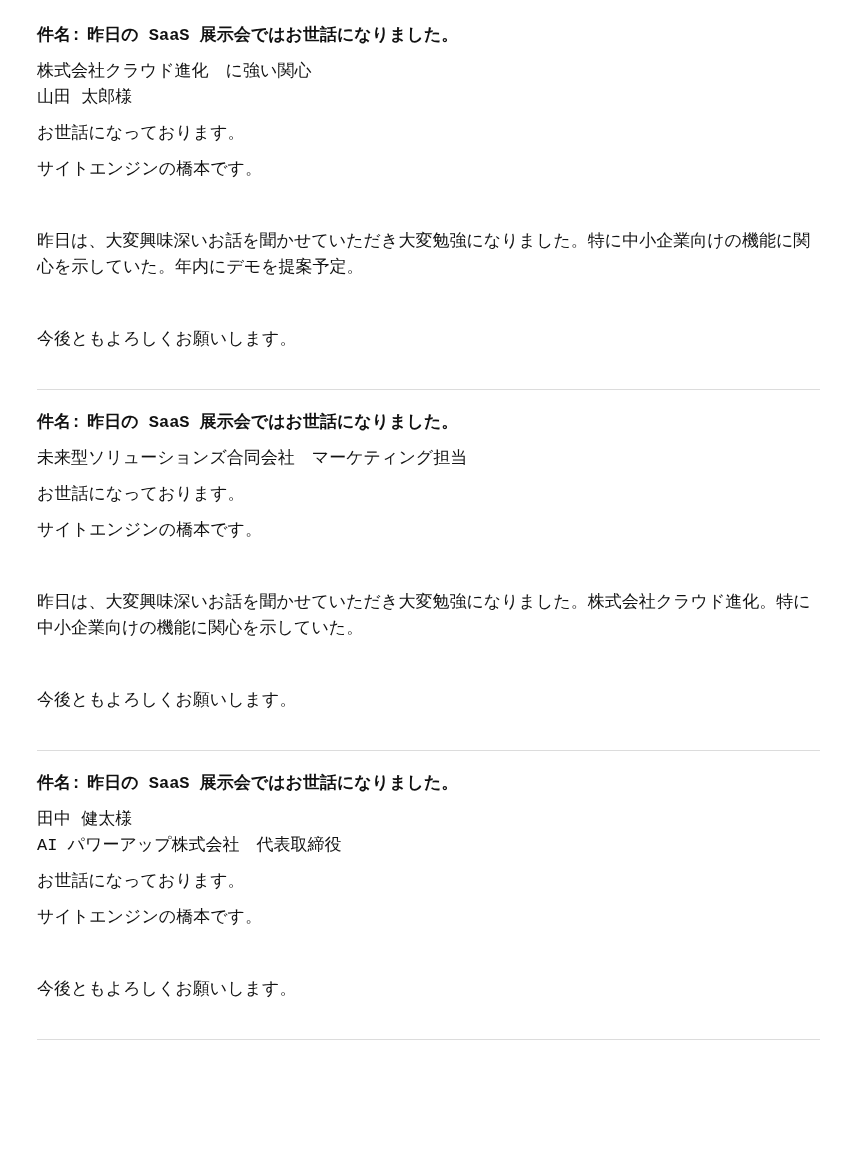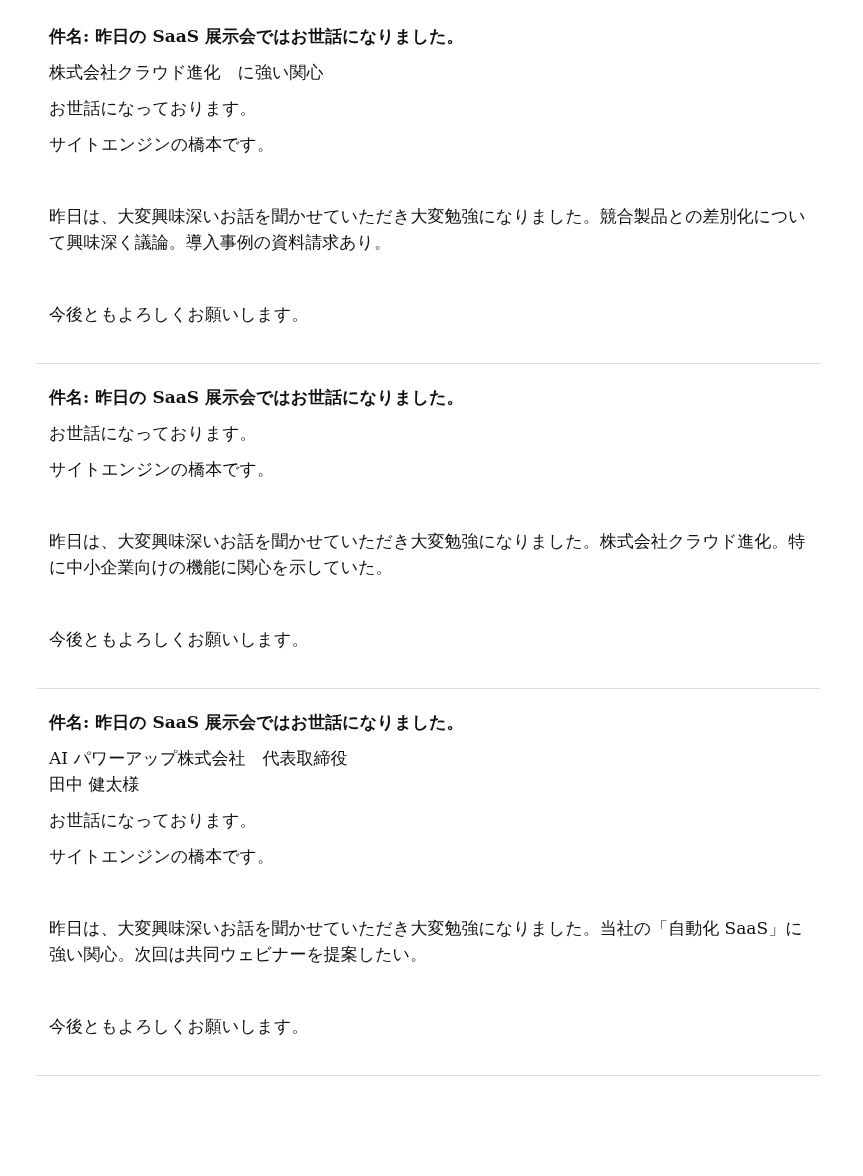--- a/index.html
+++ b/index.html
@@ -10,22 +10,23 @@
   body {
     width: 863px;
     min-height: 1176px;
     box-sizing: border-box;
     padding: 13px 43px 10px 37px;
     color: #111111;
     font-family: "DejaVu Serif", "Liberation Serif", serif;
     font-size: 17px;
   }
   p {
-    margin: 10px 12px;
+    margin: 10px 0;
     line-height: 26px;
+    font-family: Liberation Mono, monospace;
   }
   .subject-line {
     font-weight: bold;
   }
   .subject-label {
     margin-right: 0.35em;
   }
   .block-span {
     display: block;
   }
@@ -41,48 +42,49 @@
 </style>
 </head>
 <body>
 
 <main>
 
   <section>
     <p class="subject-line"><span class="subject-label">件名:</span><span>昨日の SaaS 展示会ではお世話になりました。</span></p>
     <p>
       <span class="block-span">株式会社クラウド進化　に強い関心</span>
+      <span class="block-span">山田 太郎様</span>
     </p>
     <p>お世話になっております。</p>
     <p>サイトエンジンの橋本です。</p>
-    <p class="spaced">昨日は、大変興味深いお話を聞かせていただき大変勉強になりました。競合製品との差別化について興味深く議論。導入事例の資料請求あり。</p>
+    <p class="spaced">昨日は、大変興味深いお話を聞かせていただき大変勉強になりました。特に中小企業向けの機能に関心を示していた。年内にデモを提案予定。</p>
     <p class="spaced">今後ともよろしくお願いします。</p>
   </section>
 
   <hr class="divider">
 
   <section>
     <p class="subject-line"><span class="subject-label">件名:</span><span>昨日の SaaS 展示会ではお世話になりました。</span></p>
     <p>
+      <span class="block-span">未来型ソリューションズ合同会社　マーケティング担当</span>
     </p>
     <p>お世話になっております。</p>
     <p>サイトエンジンの橋本です。</p>
     <p class="spaced">昨日は、大変興味深いお話を聞かせていただき大変勉強になりました。株式会社クラウド進化。特に中小企業向けの機能に関心を示していた。</p>
     <p class="spaced">今後ともよろしくお願いします。</p>
   </section>
 
   <hr class="divider">
 
   <section>
     <p class="subject-line"><span class="subject-label">件名:</span><span>昨日の SaaS 展示会ではお世話になりました。</span></p>
     <p>
+      <span class="block-span">田中 健太様</span>
       <span class="block-span">AI パワーアップ株式会社　代表取締役</span>
-      <span class="block-span">田中 健太様</span>
     </p>
     <p>お世話になっております。</p>
     <p>サイトエンジンの橋本です。</p>
-    <p class="spaced">昨日は、大変興味深いお話を聞かせていただき大変勉強になりました。当社の「自動化 SaaS」に強い関心。次回は共同ウェビナーを提案したい。</p>
     <p class="spaced">今後ともよろしくお願いします。</p>
   </section>
 
   <hr class="divider">
 
 </main>
 
 </body></html>

